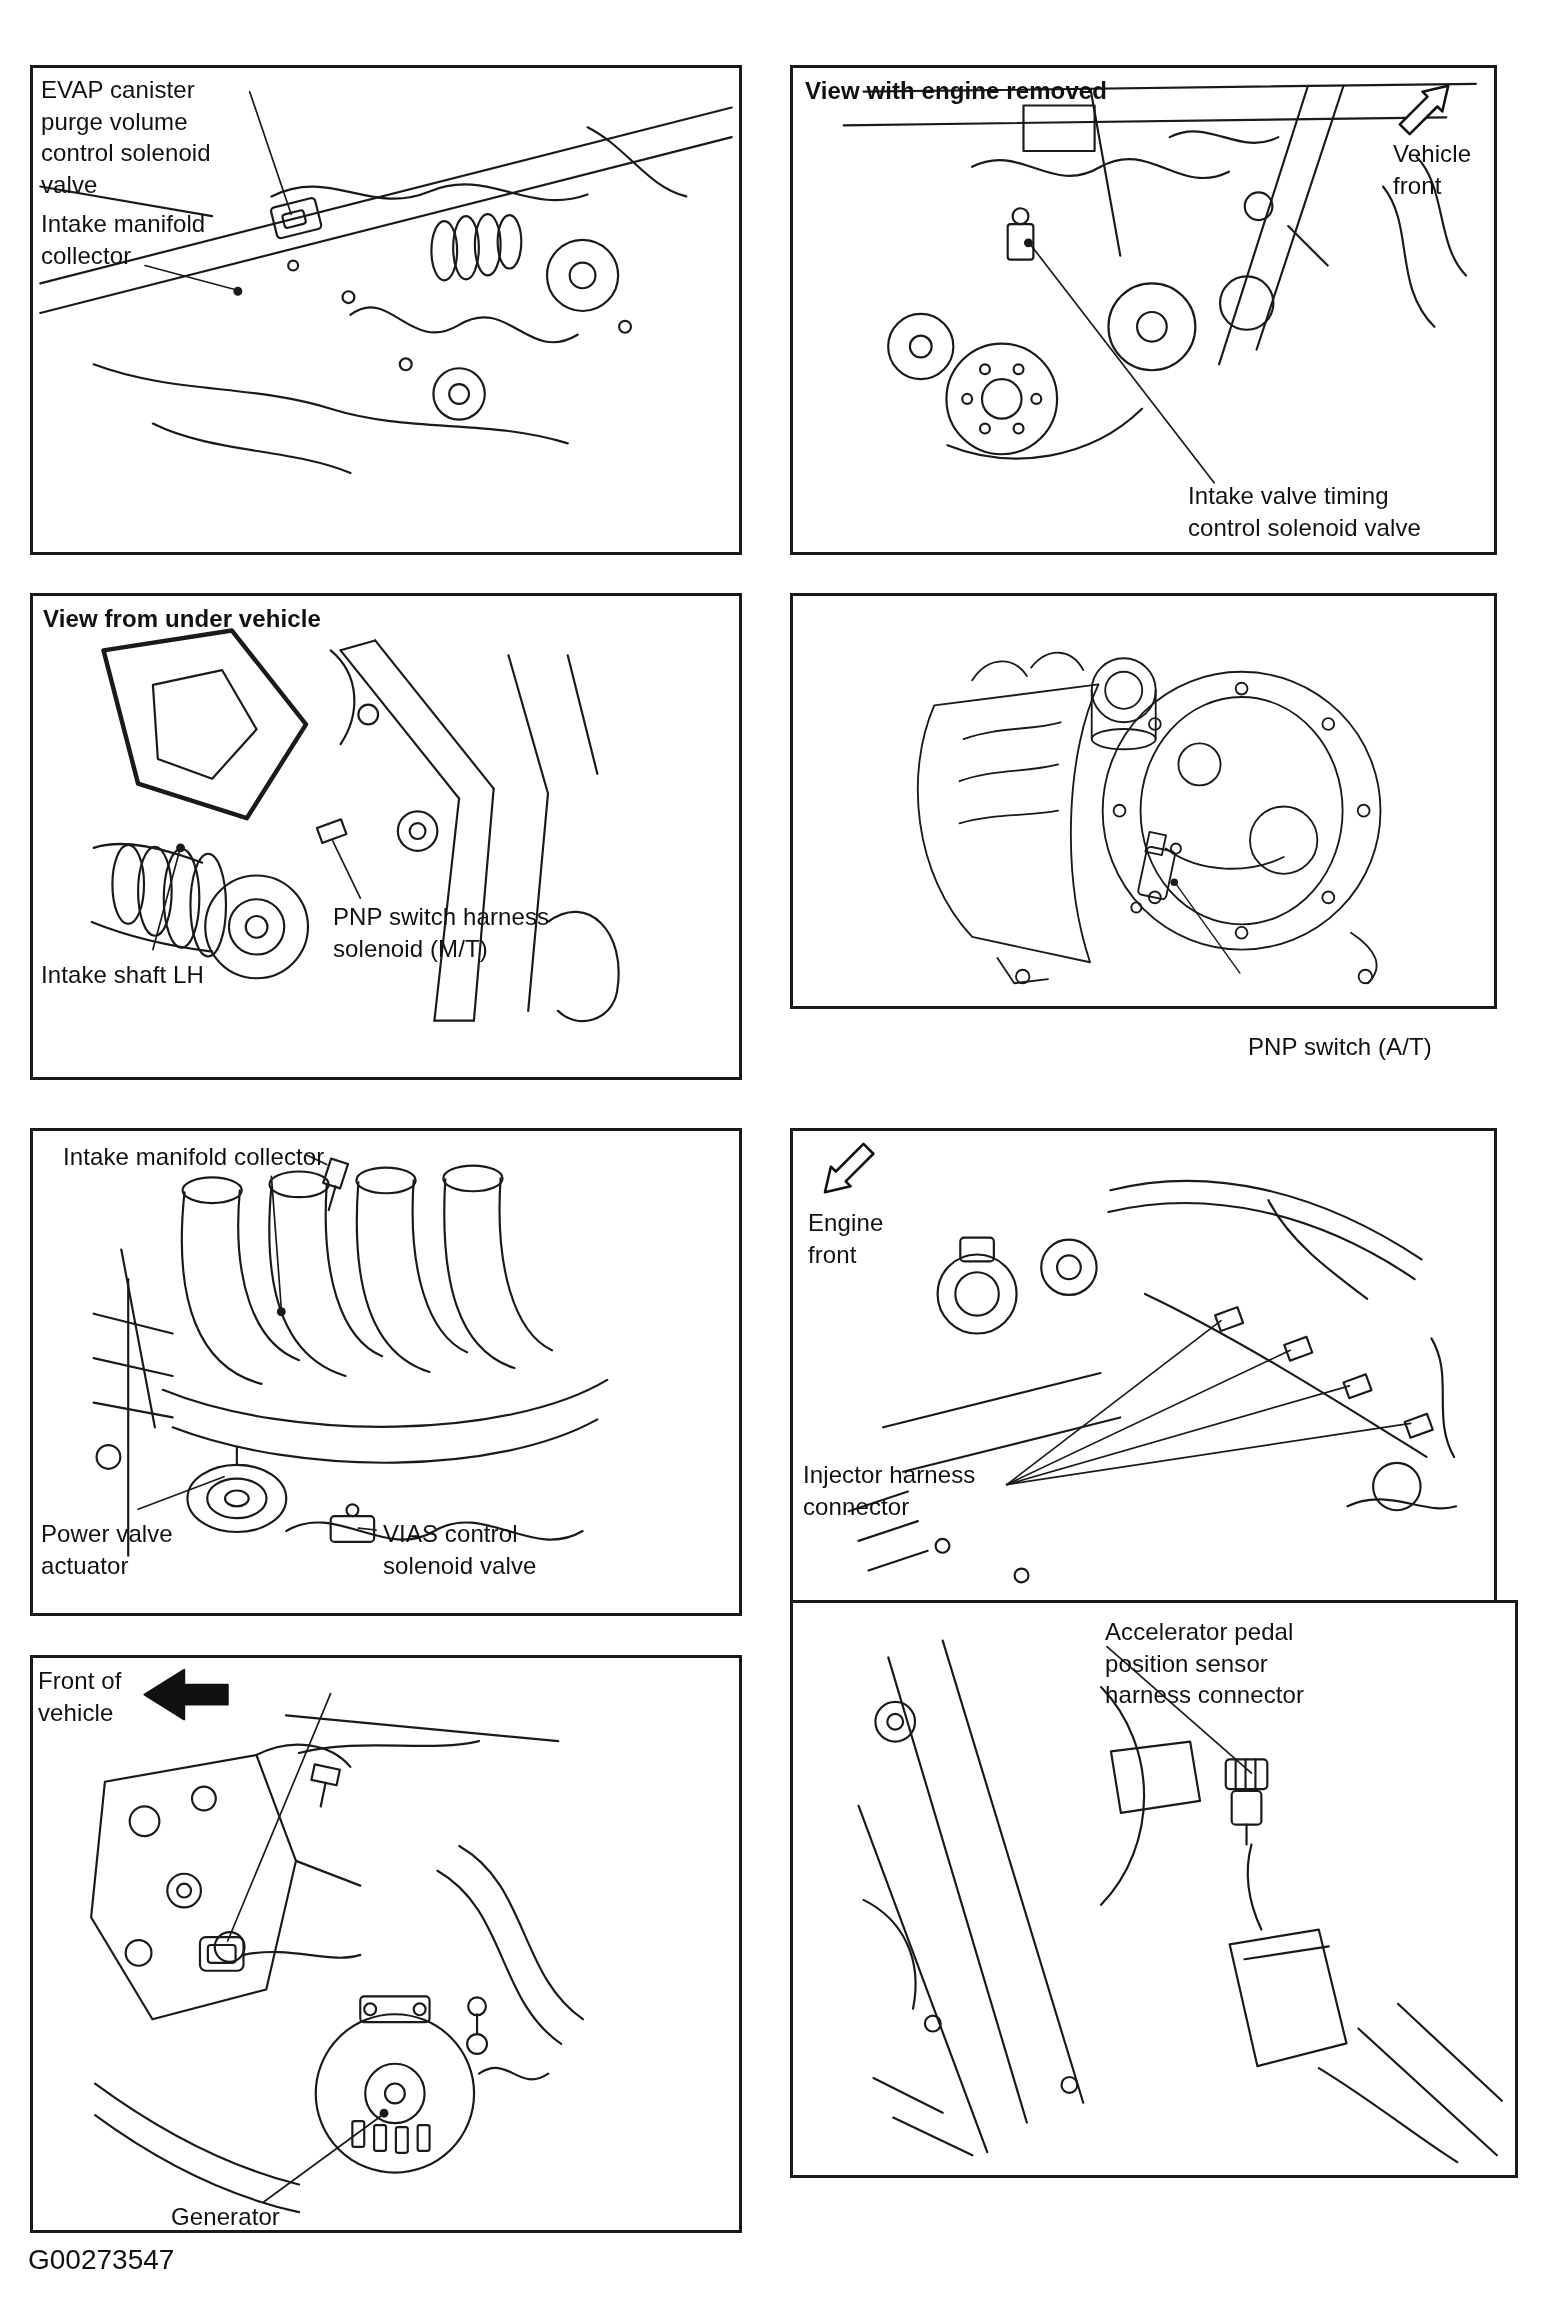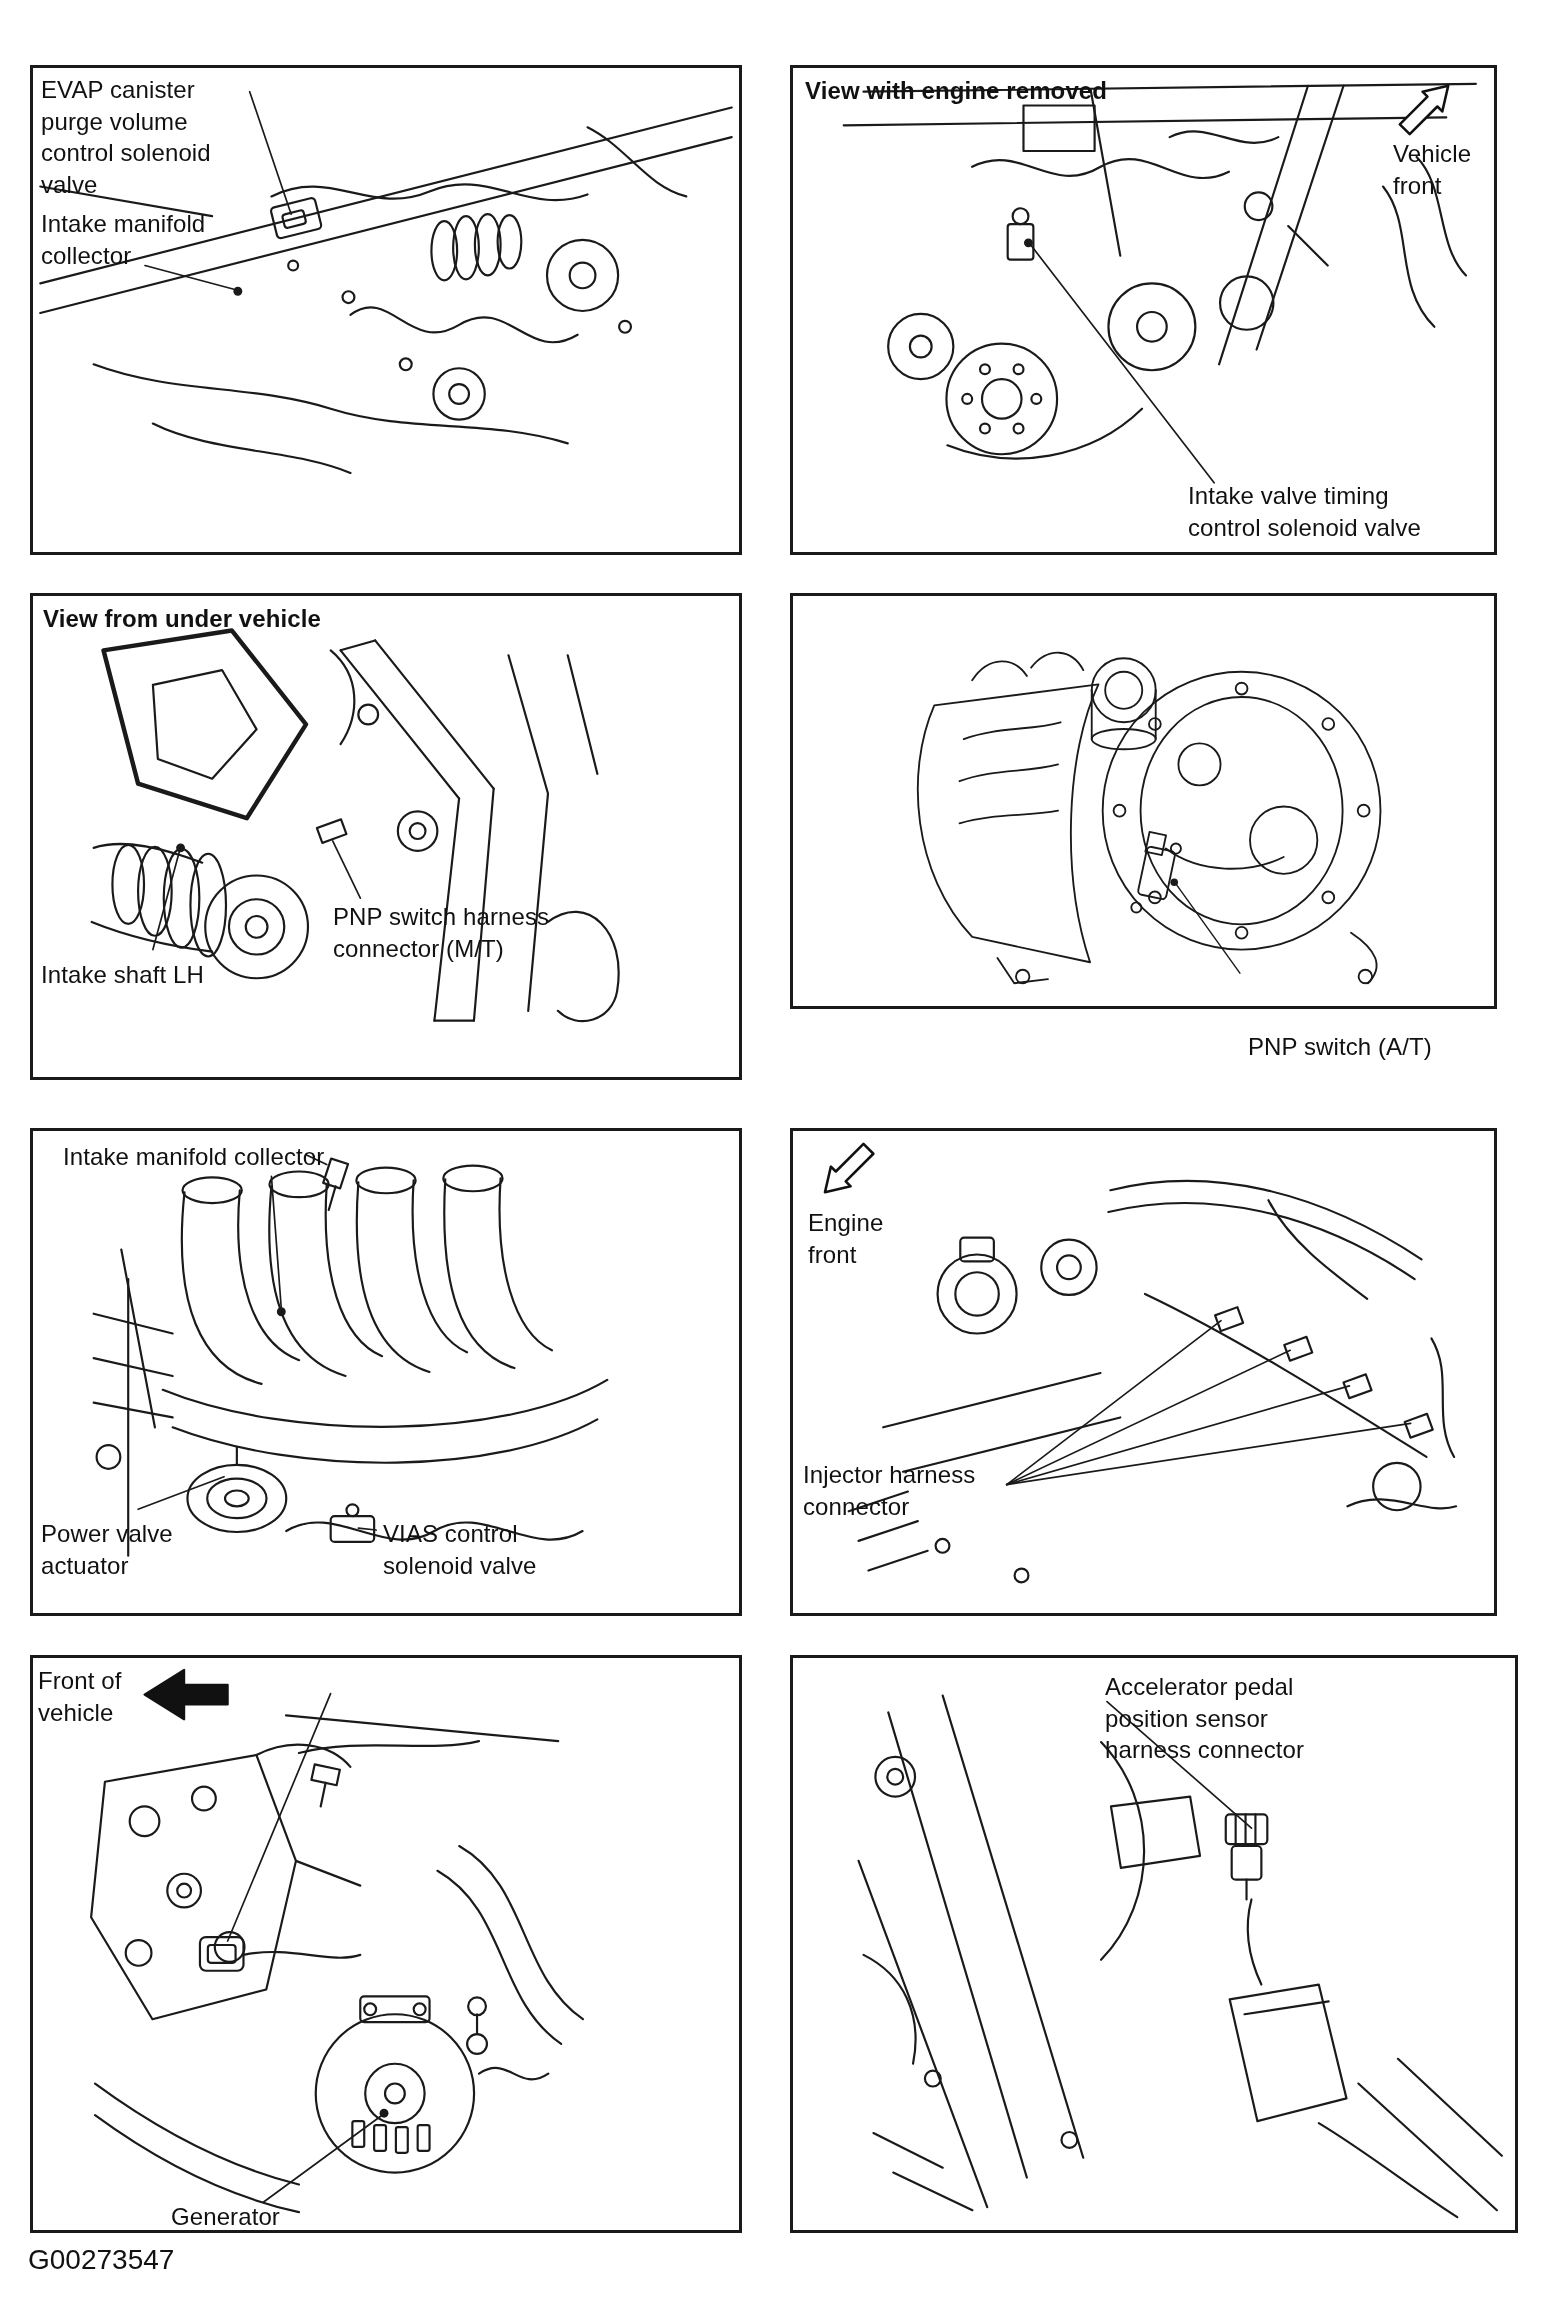--- a/index.html
+++ b/index.html
@@ -142,21 +142,21 @@
       <path d="M58,330 C95,345 140,355 180,360"></path>
       <path d="M480,60 L520,200 L500,420"></path>
       <path d="M540,60 L570,180"></path>
       <path d="M520,330 C560,300 600,340 590,400 C585,430 550,440 530,420"></path>
       <rect x="288" y="230" width="26" height="16" transform="rotate(-20 301 238)"></rect>
       <path class="leader" d="M330,306 L302,248"></path>
       <path class="leader" d="M120,358 L147,258"></path>
       <circle class="dot" cx="148" cy="255" r="4.5"></circle>
     </svg>
     <div class="label header" style="left:10px;top:7px;width:320px">View from under vehicle</div>
-    <div class="label" style="left:300px;top:305px;width:225px">PNP switch harness connector (M/T)</div>
+    <div class="label" style="left:300px;top:305px;width:225px">PNP switch harness solenoid (M/T)</div>
     <div class="label" style="left:8px;top:363px;width:180px">Intake shaft LH</div>
   </section>
 
   <section class="panel" style="left:790px;top:593px;width:707px;height:416px">
     <svg class="art" viewBox="0 0 707 487">
       <circle cx="470" cy="255" r="165"></circle>
       <ellipse cx="470" cy="255" rx="120" ry="135"></ellipse>
       <circle cx="615" cy="255" r="7"></circle>
       <circle cx="573" cy="358" r="7"></circle>
       <circle cx="470" cy="400" r="7"></circle>
@@ -308,21 +308,21 @@
       <path d="M62,430 C130,480 200,515 268,532"></path>
       <path d="M62,462 C130,512 200,545 268,560"></path>
       <path class="leader" d="M300,36 L196,286"></path>
       <path class="leader" d="M232,550 L352,462"></path>
       <circle class="dot" cx="354" cy="460" r="4.5"></circle>
     </svg>
     <div class="label" style="left:5px;top:7px;width:100px">Front of vehicle</div>
     <div class="label" style="left:138px;top:543px;width:130px">Generator</div>
   </section>
 
-  <section class="panel" style="left:790px;top:1655px;width:728px;height:578px">
+  <section class="panel" style="left:790px;top:1600px;width:728px;height:578px">
     <svg class="art" viewBox="0 0 707 578">
       <path d="M85,55 L225,525"></path>
       <path d="M140,38 L282,505"></path>
       <path d="M55,205 L185,555"></path>
       <path d="M300,85 C358,145 358,245 300,305"></path>
       <path d="M310,150 L390,140 L400,200 L320,212 Z"></path>
       <rect x="426" y="158" width="42" height="30" rx="4"></rect>
       <path d="M436,158 L436,188"></path>
       <path d="M446,158 L446,188"></path>
       <path d="M456,158 L456,188"></path>

